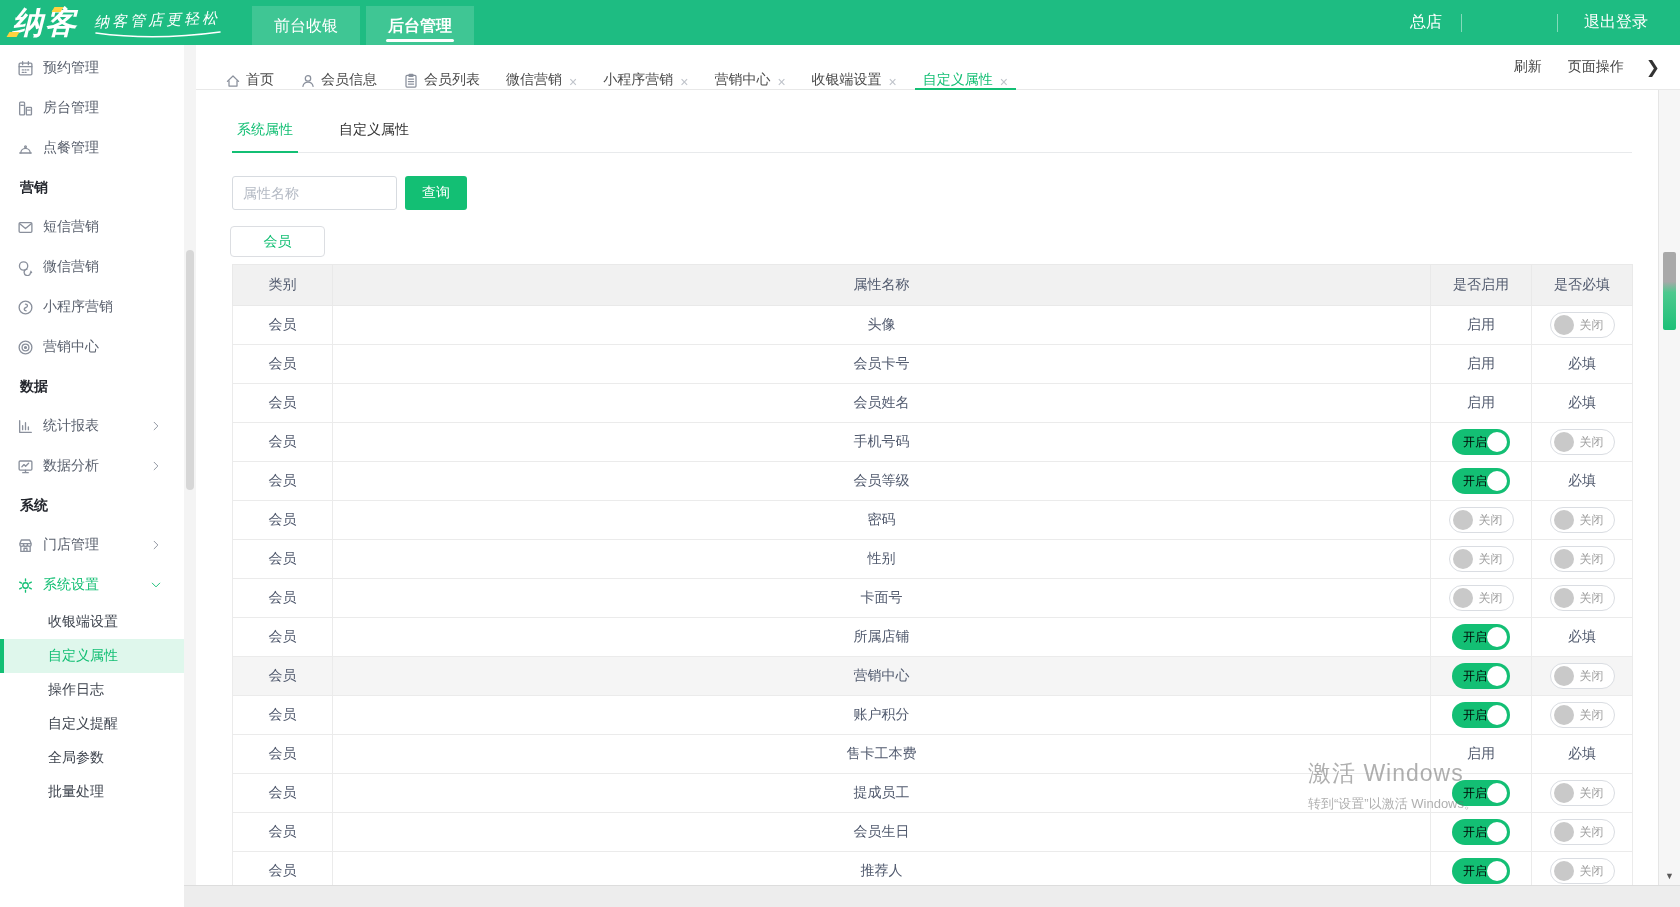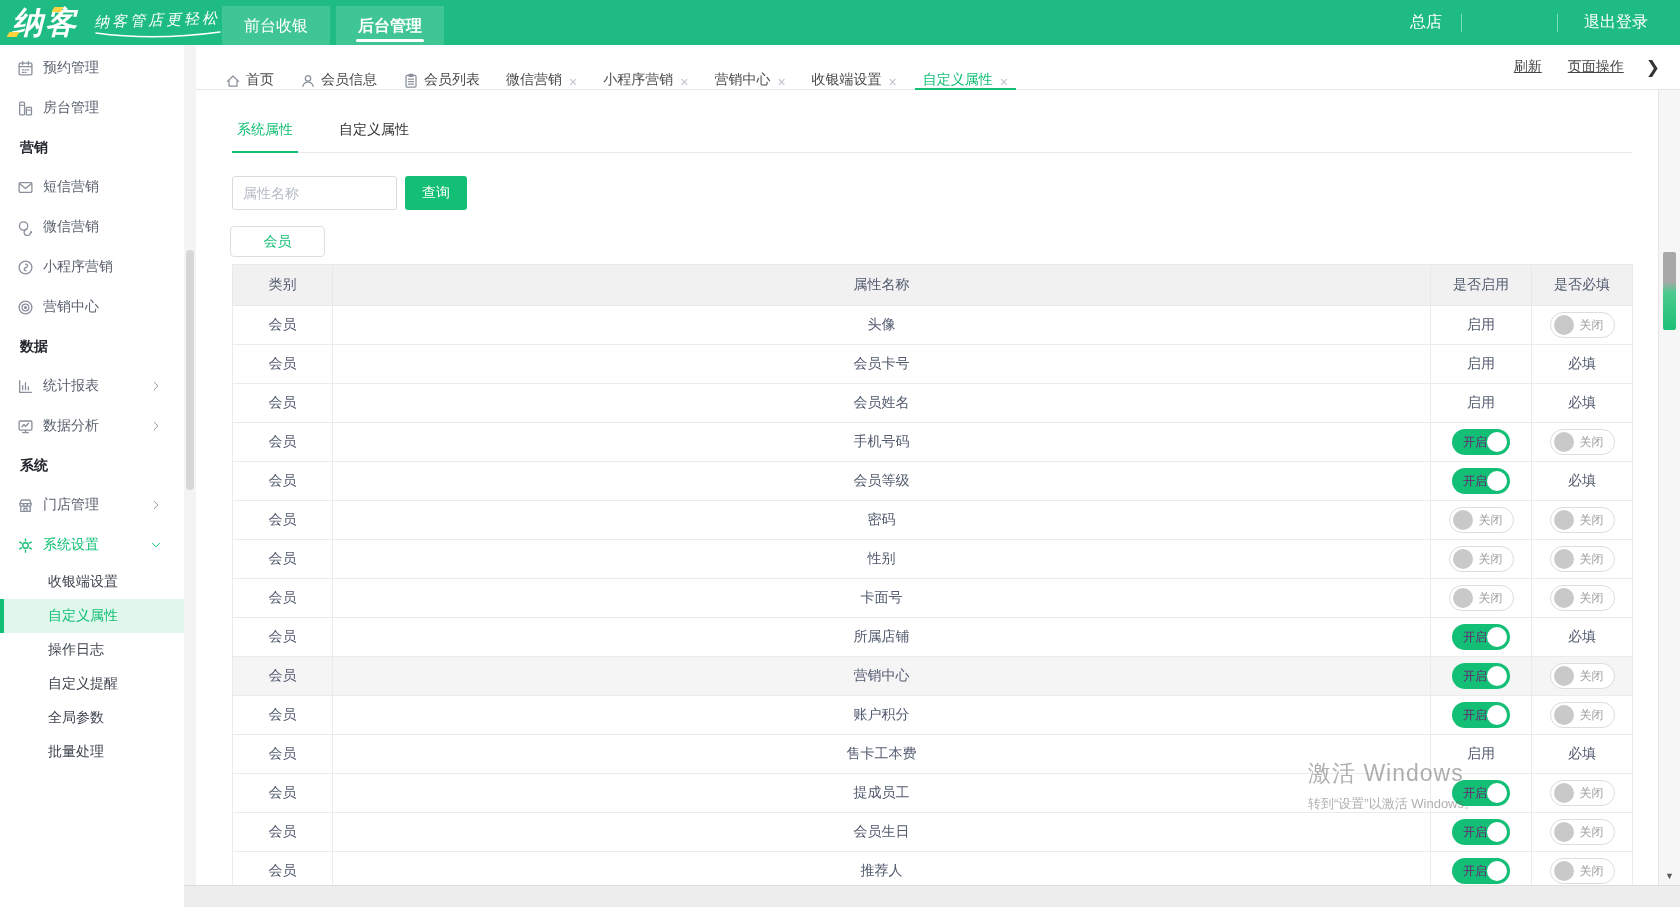--- a/index.html
+++ b/index.html
@@ -11,21 +11,21 @@
   
   .topbar{position:absolute;top:0;left:0;width:1680px;height:45px;background:#1ebc82;
           display:flex;align-items:center;color:#fff;z-index:10;}
   .logo-wrap{display:flex;align-items:flex-end;margin-left:12px;}
   .logo{font-size:31px;font-weight:bold;font-style:italic;letter-spacing:2px;position:relative;line-height:40px;}
   .logo::before{content:"";position:absolute;left:-4px;bottom:6px;width:10px;height:5px;background:#ffd23e;transform:skewX(-30deg);}
   .logo::after{content:"";position:absolute;right:16px;top:4px;width:9px;height:5px;background:#ffd23e;transform:skewX(-30deg);}
   .slogan-wrap{margin-left:16px;margin-bottom:4px;position:relative;}
   .slogan{font-size:15px;font-style:italic;letter-spacing:3px;transform:rotate(-2deg);display:block;}
   .slogan-swoosh{display:block;margin-top:1px;}
-  .topbar-tabs{align-self:flex-end;display:flex;height:39px;}
+  .topbar-tabs{margin-left:30px;align-self:flex-end;display:flex;height:39px;}
   .topbar-tab{padding:0 22px;line-height:39px;font-size:16px;background:rgba(255,255,255,.15);
               margin-right:6px;cursor:pointer;position:relative;white-space:nowrap;}
   .topbar-tab.active{font-weight:bold;}
   .topbar-tab.active::after{content:"";position:absolute;left:20px;right:20px;bottom:3px;height:3px;background:#fff;border-radius:2px;}
   .topbar-right{margin-left:auto;display:flex;align-items:center;gap:19px;padding-right:32px;font-size:16px;}
   .tb-user{display:flex;align-items:center;gap:7px;cursor:pointer;}
   .tb-divider{width:1px;height:18px;background:rgba(255,255,255,.45);}
   .tb-iconbtn{cursor:pointer;display:flex;align-items:center;}
   .tb-logout{display:flex;align-items:center;gap:7px;cursor:pointer;white-space:nowrap;}
 
@@ -46,21 +46,21 @@
   
   .tabbar{position:absolute;left:196px;top:45px;right:0;height:45px;border-bottom:1px solid #e8e8e8;
           display:flex;align-items:center;background:#fff;padding-left:16px;box-sizing:border-box;z-index:4;}
   .pt-tab{display:flex;align-items:flex-end;margin:0 13px;font-size:14px;color:#4a4a4a;cursor:pointer;height:100%;position:relative;white-space:nowrap;}
   .pt-tab .icon{margin-right:5px;color:#8a909c;}
   .pt-tab.active{color:#13bf74;}
   .pt-tab.active::after{content:"";position:absolute;bottom:-1px;left:-8px;right:-8px;height:2px;background:#13bf74;}
   .pt-close{color:#bfc3ca;font-size:14px;margin-left:7px;line-height:1;}
   .pt-tab.active .pt-close{color:#bfc3ca;}
   .tabbar-right{margin-left:auto;display:flex;align-items:center;gap:22px;padding-right:20px;color:#454545;font-size:14px;}
-  .tr-action{display:flex;align-items:center;gap:4px;cursor:pointer;white-space:nowrap;text-decoration:underline;}
+  .tr-action{display:flex;align-items:center;gap:4px;cursor:pointer;white-space:nowrap;}
   .tr-action .icon{color:#666;}
   .tr-chev{color:#333;font-size:17px;cursor:pointer;line-height:1;}
 
   
   .content{position:absolute;left:196px;top:91px;right:22px;bottom:21px;background:#fff;z-index:1;}
   .content-tabs{position:absolute;left:36px;right:26px;top:16px;height:46px;border-bottom:1px solid #e8eaec;
                 display:flex;gap:36px;box-sizing:border-box;}
   .c-tab{font-size:14px;color:#333;display:flex;align-items:center;cursor:pointer;position:relative;padding:0 5px;}
   .c-tab.active{color:#13bf74;}
   .c-tab.active::after{content:"";position:absolute;bottom:-1px;left:0;right:0;height:2px;background:#13bf74;}
@@ -79,21 +79,21 @@
   .attr-table th{height:38px;background:#f1f1f1;font-weight:400;color:#515a6e;border:1px solid #e9e9e9;text-align:center;}
   .attr-table td{height:38px;text-align:center;color:#515a6e;border:1px solid #ebebeb;background:#fff;padding:0;}
   .attr-table tr.hovered td{background:#f5f5f5;}
   .col-cat{width:100px;} .col-en{width:101px;} .col-req{width:101px;}
 
   .tgl{display:inline-flex;align-items:center;height:26px;border-radius:13px;position:relative;z-index:3;
        cursor:pointer;vertical-align:middle;box-sizing:border-box;}
   .tgl .tgl-txt{font-size:12px;line-height:1;}
   .tgl .knob{width:20px;height:20px;border-radius:50%;flex:none;}
   .tgl.on{background:#13bf74;padding:0 3px 0 11px;}
-  .tgl.on .tgl-txt{color:#701a75;}
+  .tgl.on .tgl-txt{color:#000000;}
   .tgl.on .knob{background:#fff;}
   .tgl.off{background:#fff;border:1px solid #dadde2;padding:0 10px 0 3px;}
   .tgl.off .knob{background:#c9c9c9;margin-right:6px;}
   .tgl.off .tgl-txt{color:#9b9b9b;}
   .cell-text{color:#515a6e;}
 
   
   .win-scrollbar{position:absolute;top:90px;right:0;width:22px;height:796px;background:#f6f6f6;border-left:1px solid #e5e5e5;z-index:6;box-sizing:border-box;}
   .win-scroll-thumb{position:absolute;top:162px;left:4px;width:13px;height:78px;border-radius:2px;
                     background:linear-gradient(180deg,#a8a8a8 0%,#a8a8a8 38%,#4cc98e 52%,#1cc077 100%);}
@@ -159,20 +159,30 @@
     <div class="sb-item">
       <span class="icon">
         <svg width="17" height="17" viewBox="0 0 16 16" fill="none" stroke="currentColor" stroke-width="1.25" stroke-linecap="round" stroke-linejoin="round">
           <rect x="2.5" y="2" width="4.6" height="12" rx="0.8"></rect>
           <path d="M3.6 5h2.4"></path>
           <rect x="8.8" y="7" width="4.8" height="7" rx="0.5"></rect>
           <path d="M10 9.5h2.4"></path>
         </svg>
       </span>
       <span>房台管理</span>
+    </div>
+    <div class="sb-item">
+      <span class="icon">
+        <svg width="17" height="17" viewBox="0 0 16 16" fill="none" stroke="currentColor" stroke-width="1.25" stroke-linecap="round" stroke-linejoin="round">
+          <path d="M2.6 12.2h10.8"></path>
+          <path d="M3.6 12.2a4.4 4.4 0 0 1 8.8 0"></path>
+          <circle cx="8" cy="6.3" r="0.8"></circle>
+        </svg>
+      </span>
+      <span>点餐管理</span>
     </div>
     <div class="sb-section">
       <span>营销</span>
     </div>
     <div class="sb-item">
       <span class="icon">
         <svg width="17" height="17" viewBox="0 0 16 16" fill="none" stroke="currentColor" stroke-width="1.25" stroke-linecap="round" stroke-linejoin="round">
           <rect x="2" y="3.4" width="12" height="9.2" rx="1"></rect>
           <path d="M2.6 4.4 8 9l5.4-4.6"></path>
         </svg>

